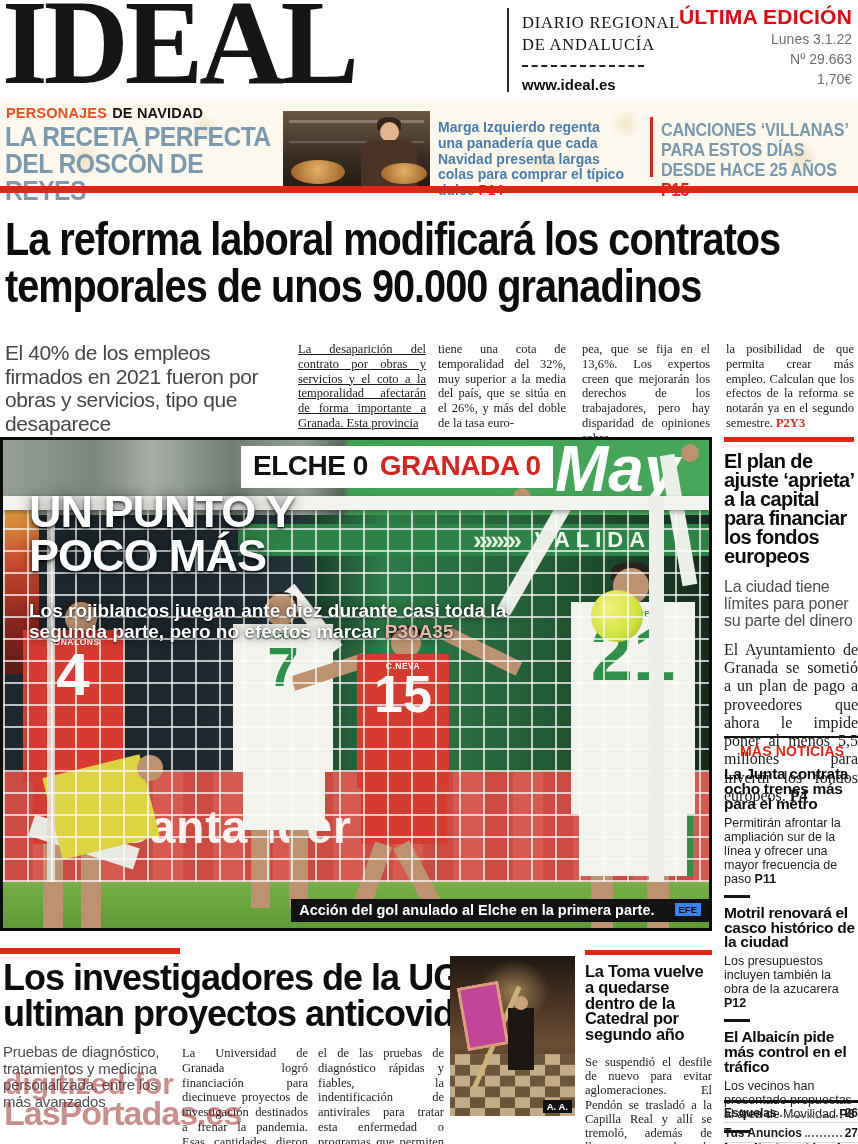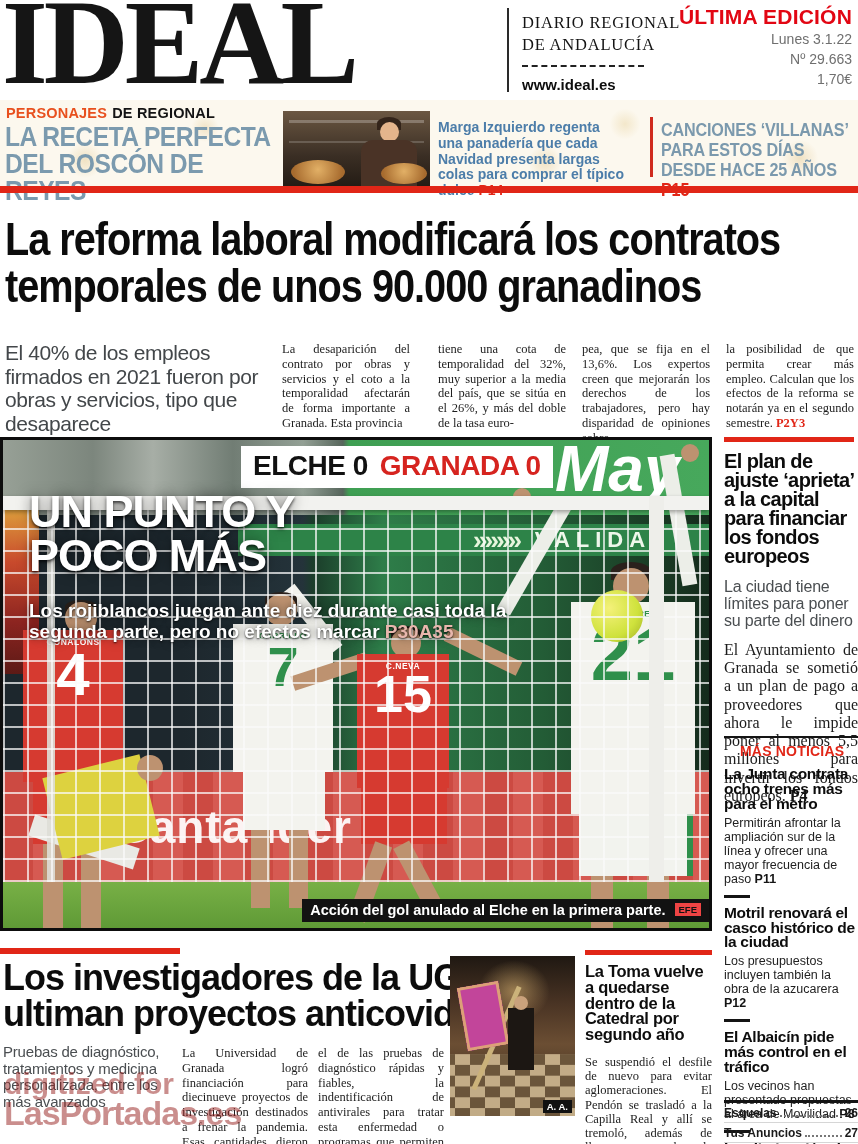--- a/index.html
+++ b/index.html
@@ -59,21 +59,21 @@
       background:radial-gradient(circle at 50% 40%, #e2b066, #a76b2e 80%);}
 
   
   .lead-headline{left:5px;top:216px;width:1015px;font-size:47px;font-weight:bold;
       line-height:.99;letter-spacing:-1.2px;color:#0c0c0c;
       transform:scaleX(.845);transform-origin:0 0;}
   .lead-subhead{left:5px;top:341px;width:282px;font-size:21px;line-height:1.12;
       letter-spacing:-.4px;color:#43474a;}
   .col{top:342px;width:128px;font-family:"Liberation Serif",serif;font-size:12.5px;
       line-height:1.18;text-align:justify;color:#1c1c1c;}
-  .c1{left:282px;} .c2{left:438px;} .c3{left:582px;} .c4{left:726px;}
+  .c1{left:298px;text-decoration:underline;} .c2{left:438px;} .c3{left:582px;} .c4{left:726px;}
 
   
   .photo{left:0;top:437px;width:712px;height:494px;border:3px solid #0d0d0d;
       box-sizing:border-box;background:#223;overflow:hidden;}
   .ph{position:absolute;}
   .crowd{left:0;top:0;width:706px;height:75px;
       background:linear-gradient(90deg,#97a096 0,#7c867d 90px,#a7aea6 150px,#717d74 230px,#93a095 300px,#57665c 340px,#3f9f53 346px,#47a85c 706px);}
   .may{left:552px;top:-8px;font-size:64px;font-weight:bold;font-style:italic;color:#fff;z-index:1;}
   .flag{left:0;top:62px;width:36px;height:172px;z-index:2;
       background:linear-gradient(180deg,#e0a93e,#c84a2c 35%,#8c2420 70%,#5c1a16);}
@@ -118,22 +118,22 @@
       font-size:28px;font-weight:bold;letter-spacing:-.5px;white-space:nowrap;}
   .score-away{color:#d6241f;margin-left:12px;}
   .match-headline{left:26px;top:50px;width:345px;font-size:45px;font-weight:bold;line-height:.97;
       letter-spacing:-1px;color:#fff;z-index:10;
       text-shadow:0 0 14px rgba(0,0,0,.55), 0 2px 3px rgba(0,0,0,.65);}
   .match-deck{left:26px;top:160px;width:480px;font-size:19px;font-weight:bold;line-height:1.12;
       color:#fff;z-index:10;text-shadow:0 0 10px rgba(0,0,0,.6), 0 1px 2px rgba(0,0,0,.7);}
   .match-deck .pref-red{color:#e8b7ad;}
   .caption-bar{right:0;bottom:6px;background:#121212;color:#fff;font-size:14.5px;font-weight:bold;
       padding:3px 8px 4px;z-index:10;white-space:nowrap;}
-  .credit-chip{display:inline-block;background:#ef4444;color:#111;font-size:9.5px;font-weight:bold;
-      padding:1px 4px;margin-left:9px;vertical-align:2px;}
+  .credit-chip{display:inline-block;background:#3b82f6;color:#111;font-size:9.5px;font-weight:bold;
+      padding:1px 4px;margin-left:20px;vertical-align:2px;}
 
   
   .sb-top{left:724px;top:437px;width:134px;}
   .sb-redbar{width:130px;height:5px;background:#e12617;}
   .sb-head{font-size:20px;font-weight:bold;line-height:.95;letter-spacing:-.6px;color:#0c0c0c;margin-top:10px;}
   .sb-sub{font-size:16px;line-height:1.06;letter-spacing:-.2px;color:#4a4e51;margin-top:13px;}
   .sb-body{font-family:"Liberation Serif",serif;font-size:16px;line-height:1.14;text-align:justify;
       color:#1c1c1c;margin-top:11px;}
   .more-news{left:724px;top:736px;width:134px;border-top:2px solid #141414;padding-top:5px;}
   .mn-label{font-size:14px;font-weight:bold;color:#e12617;letter-spacing:.2px;padding-left:16px;}
@@ -197,21 +197,21 @@
   </div>
   <div class="abs edition">
     <div class="ed-label">ÚLTIMA EDICIÓN</div>
     <div class="ed-meta">Lunes 3.1.22</div>
     <div class="ed-meta">Nº 29.663</div>
     <div class="ed-meta">1,70€</div>
   </div>
 
   <div class="abs promo-strip">
     <div class="abs kicker">
-      <span class="hl">PERSONAJES</span><span class="rest">DE REGIONAL</span>
+      <span class="hl">PERSONAJES</span><span class="rest">DE NAVIDAD</span>
     </div>
     <div class="abs promo-left-head">LA RECETA PERFECTA DEL ROSCÓN DE REYES</div>
 
     <div class="abs bphoto">
       <div class="shelf1"></div>
       <div class="shelf2"></div>
       <div class="bhair"></div>
       <div class="bface"></div>
       <div class="bbody"></div>
       <div class="cake1"></div>

